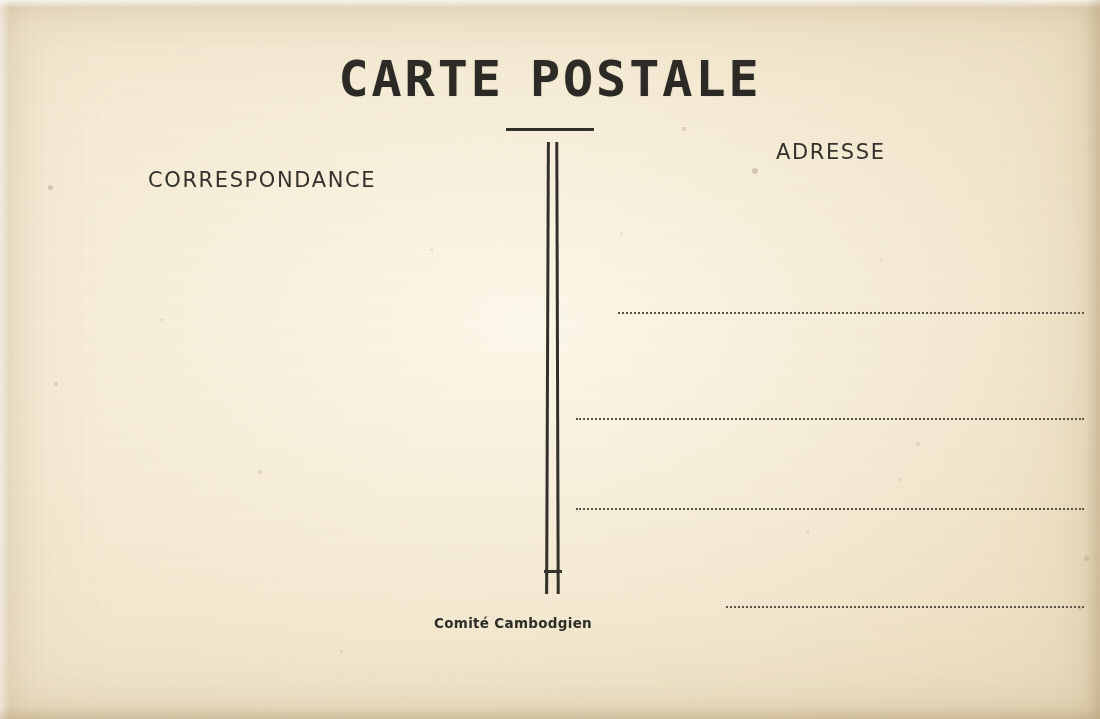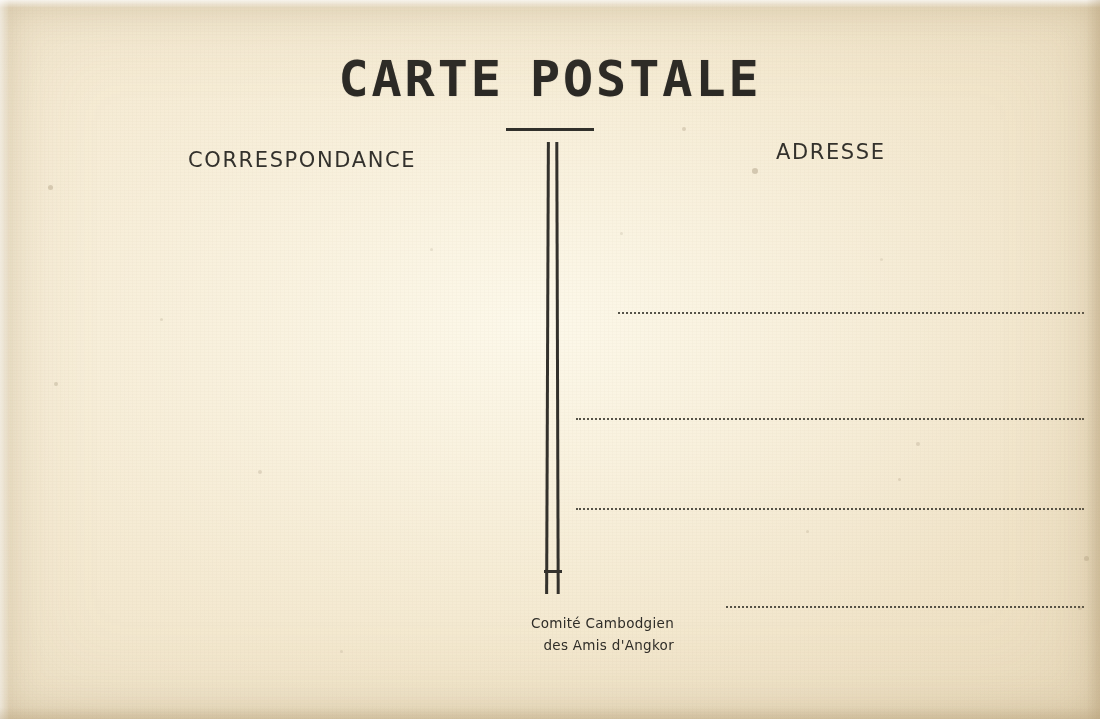--- a/index.html
+++ b/index.html
@@ -86,21 +86,21 @@
   }
 
   
   .section-label {
     position: absolute;
     font-family: "DejaVu Sans", sans-serif;
     font-size: 21px;
     letter-spacing: 1.6px;
     color: #33312c;
   }
-  #label-correspondance { left: 148px; top: 148px; margin-left: 40px; }
+  #label-correspondance { left: 148px; top: 168px; }
   #label-adresse { left: 776px; top: 140px; }
 
   
   #divider-wrap {
     position: absolute;
     left: 540px;
     top: 142px;
     width: 26px;
     height: 452px;
   }
@@ -139,24 +139,24 @@
   #addr-2 { left: 576px; top: 418px; width: 508px; }
   #addr-3 { left: 576px; top: 508px; width: 508px; }
   #addr-4 { left: 726px; top: 606px; width: 358px; }
 
   
   #credit {
     position: absolute;
     left: 434px;
     top: 612px;
     width: 240px;
-    text-align: right;
+    text-align: left;
     font-family: "DejaVu Sans", sans-serif;
     font-size: 13.5px;
-    font-weight: 400;
+    font-weight: 700;
     letter-spacing: 0.3px;
     color: #2f2d28;
     line-height: 1.65;
   }
   #credit div { white-space: nowrap; }
 </style>
 </head>
 <body>
 
 <div id="postcard">
@@ -194,21 +194,20 @@
     <div id="divider-tick"></div>
   </div>
 
   <div class="addr-line" id="addr-1"></div>
   <div class="addr-line" id="addr-2"></div>
   <div class="addr-line" id="addr-3"></div>
   <div class="addr-line" id="addr-4"></div>
 
   <div id="credit">
     <div>Comité Cambodgien</div>
-    <div>des Amis d'Angkor</div>
   </div>
 
   <div class="edge-shade"></div>
   <div class="edge-top"></div>
   <div class="edge-left"></div>
   <div class="edge-right"></div>
   <div class="edge-bottom"></div>
 </div>
 
 </body></html>

